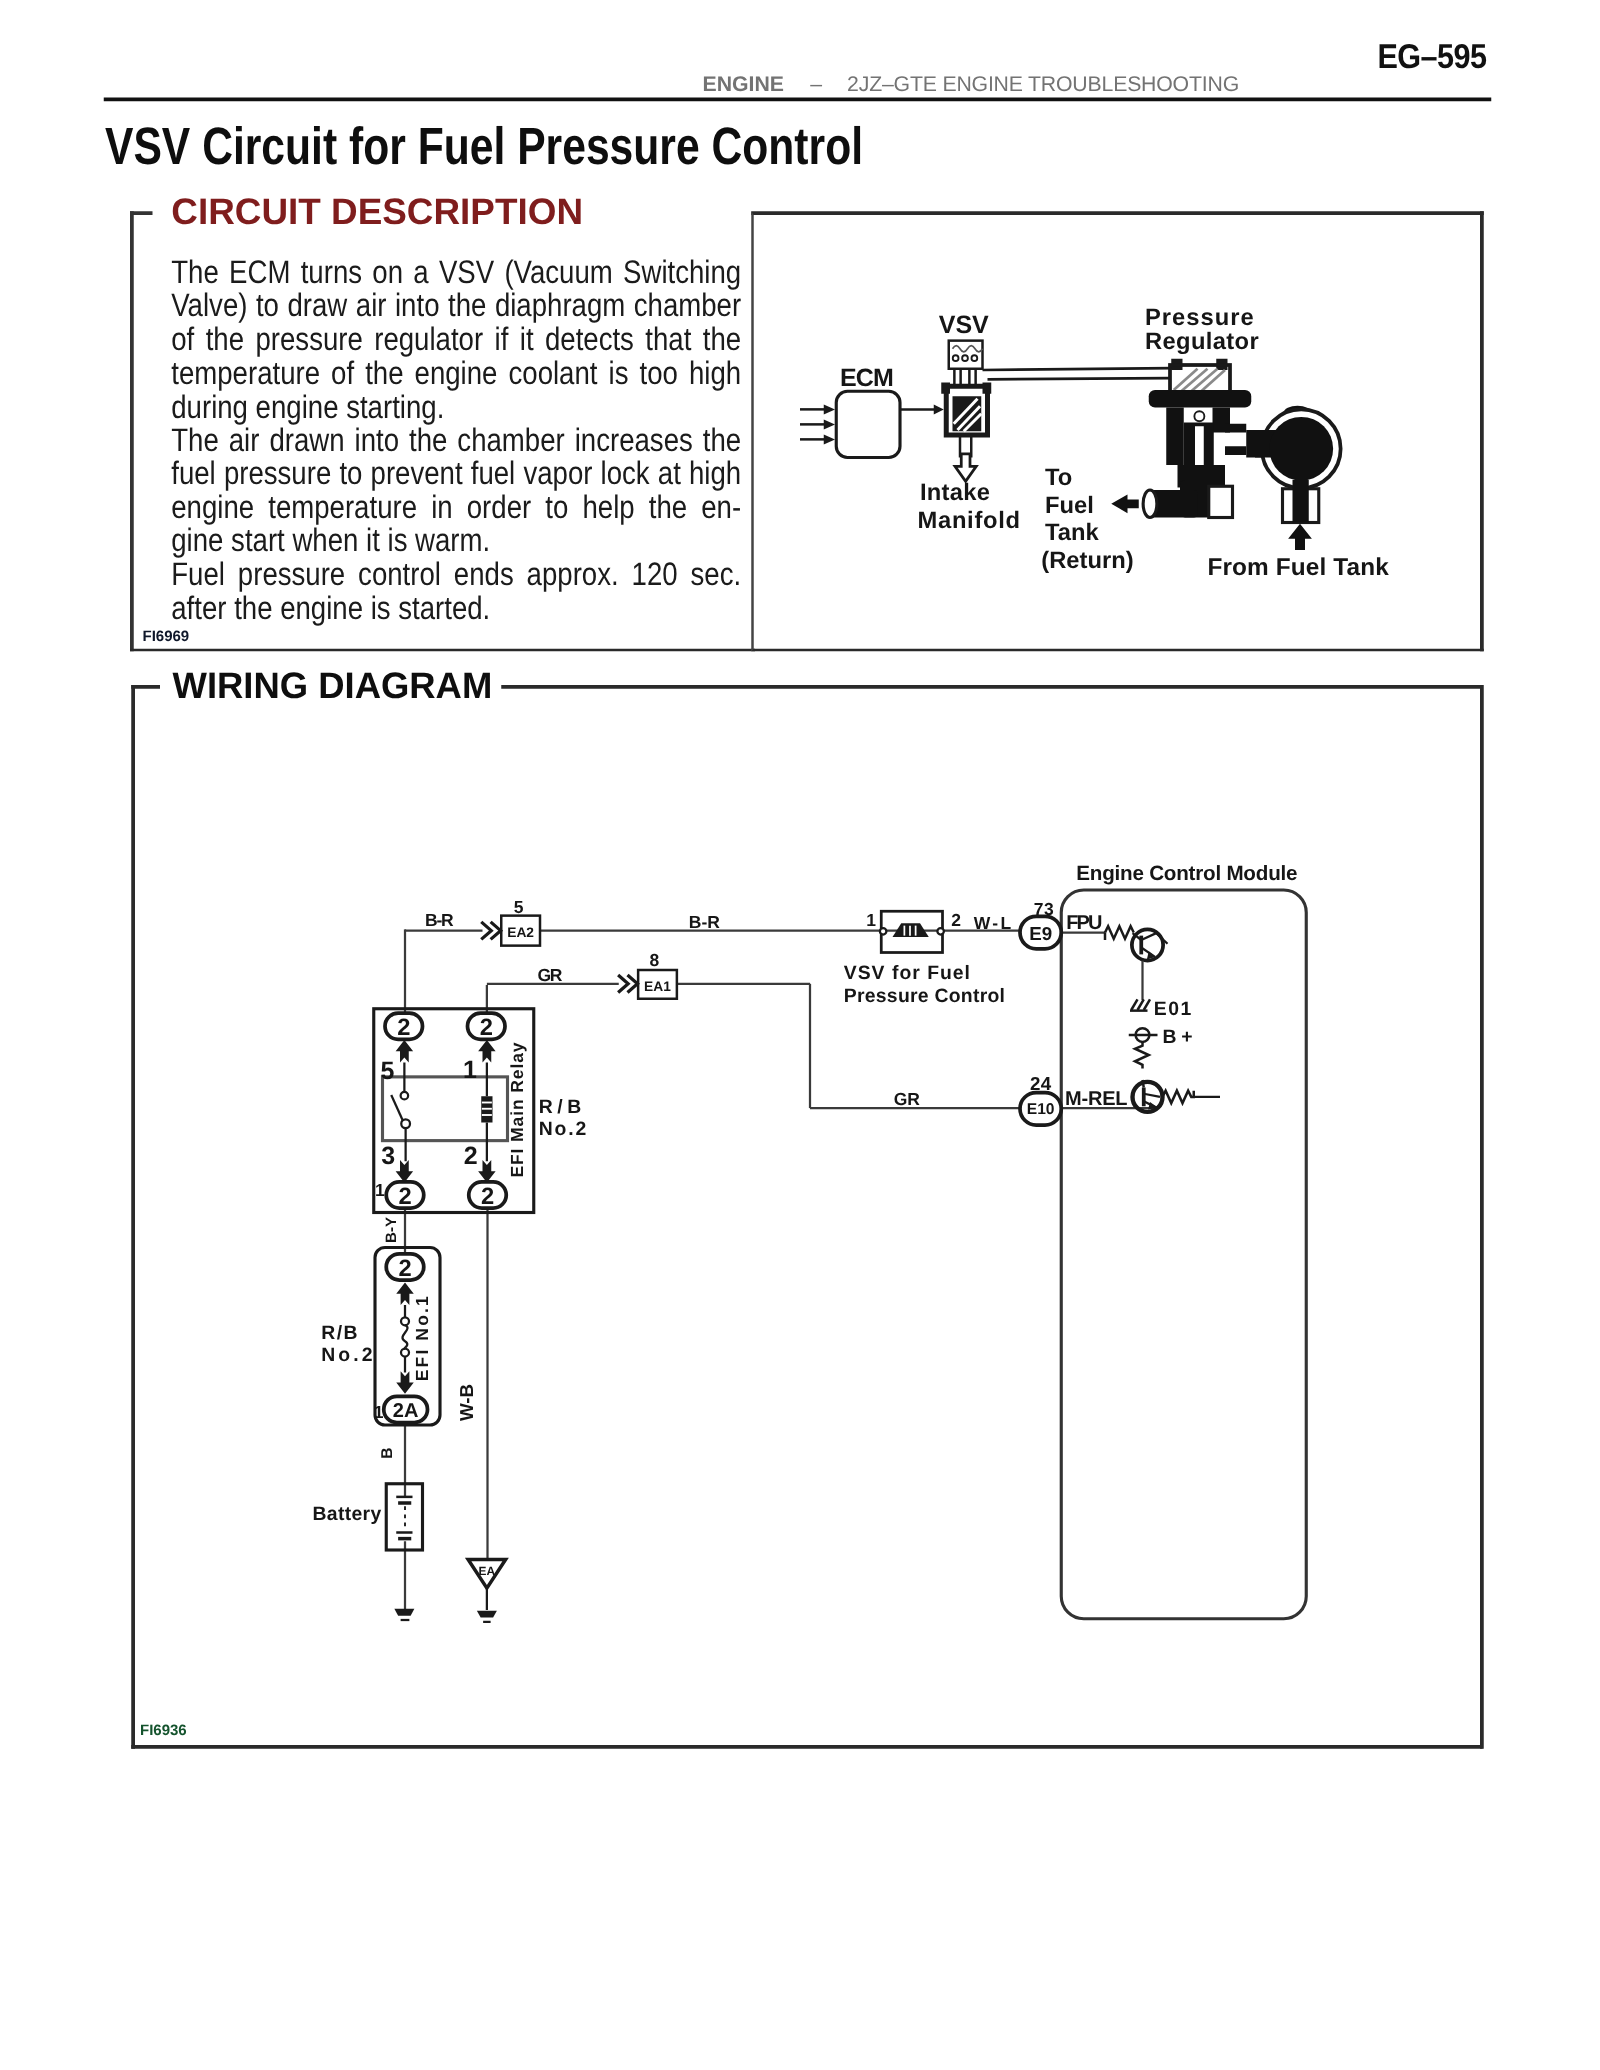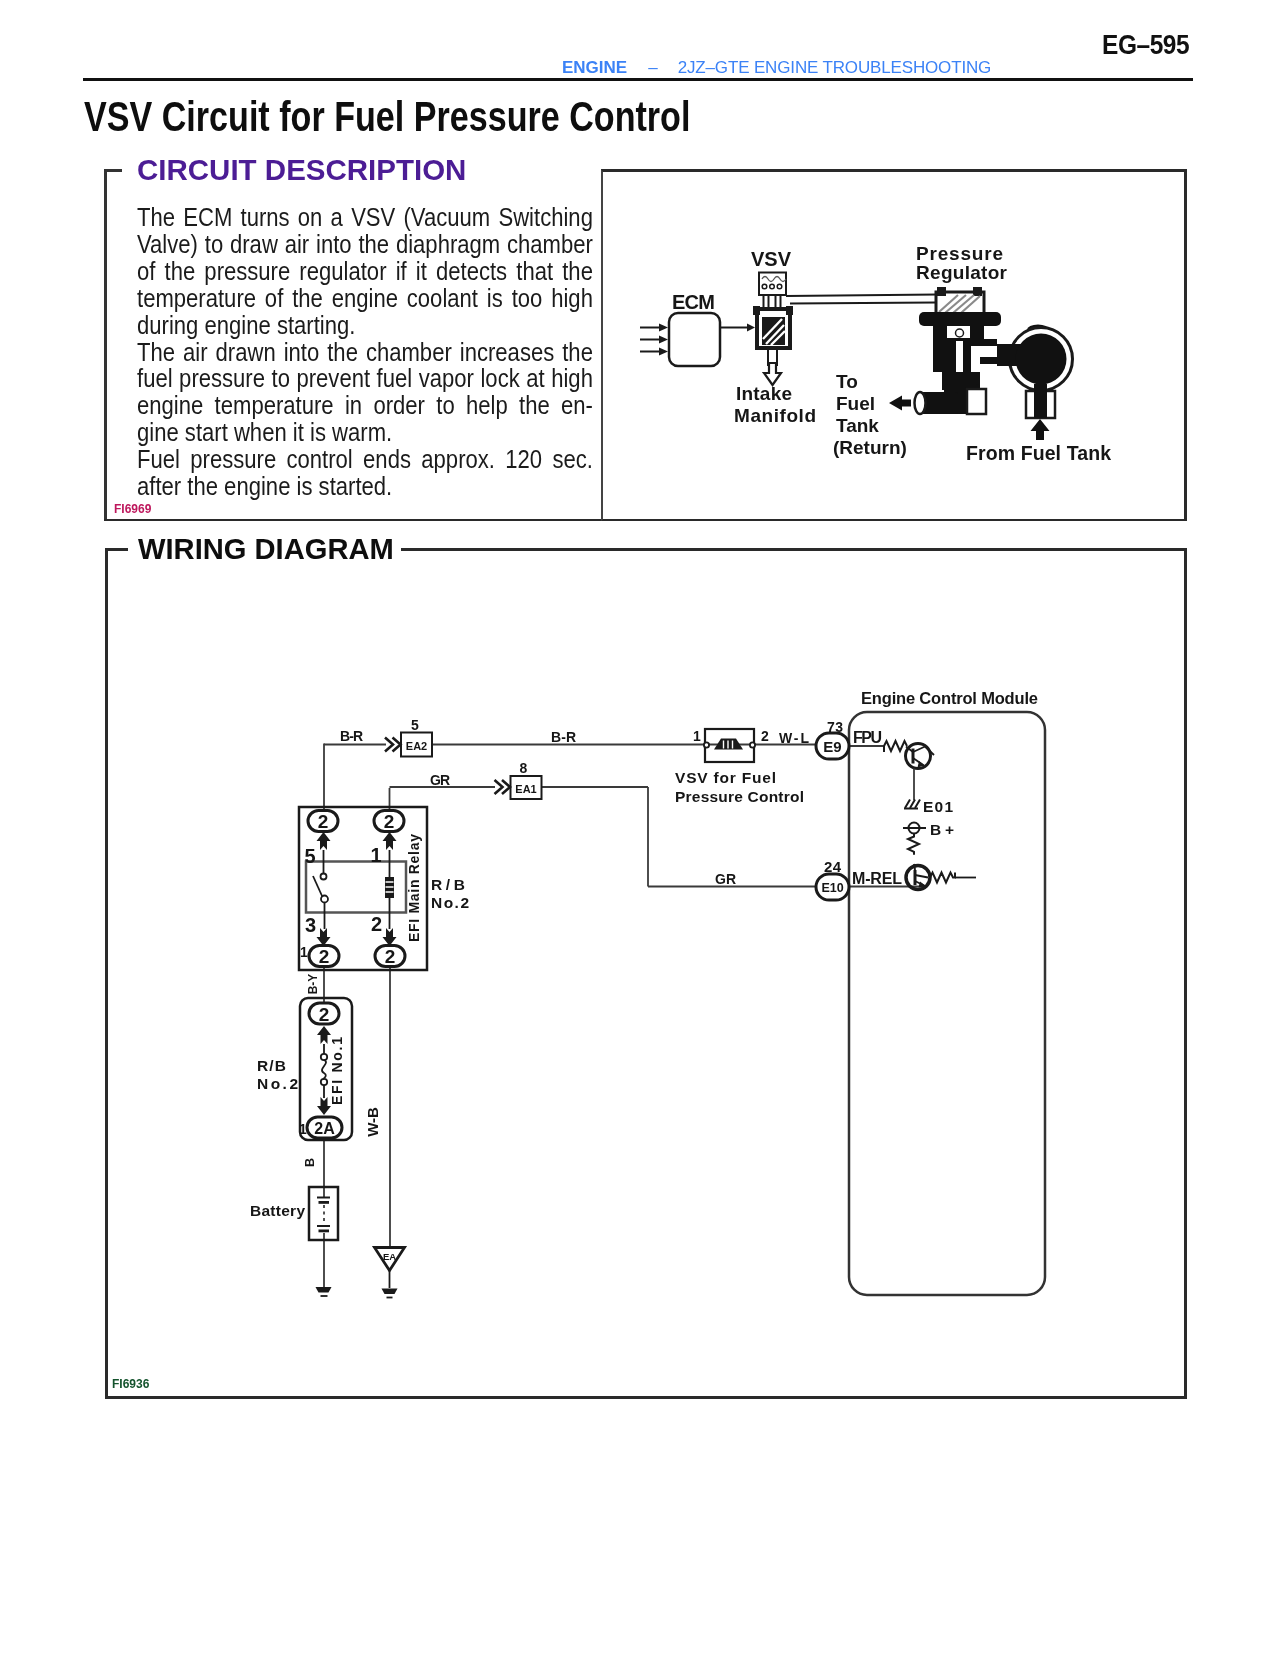--- a/index.html
+++ b/index.html
@@ -4,41 +4,41 @@
 <style>
 html,body{margin:0;padding:0;}
 body{width:1280px;height:1656px;background:#fff;position:relative;font-family:"Liberation Sans",sans-serif;overflow:hidden;}
 .abs{position:absolute;}
 .b{font-weight:bold;}
 </style>
 </head>
 <body>
 
 <div class="abs b" id="eg" style="left:1102px;top:29px;font-size:27.5px;color:#111;letter-spacing:-0.5px;transform:scaleX(0.89);transform-origin:0 0;">EG–595</div>
-<div class="abs" style="left:562px;top:58px;font-size:17px;color:#3b82f6;white-space:nowrap;">
+<div class="abs" style="left:562px;top:58px;font-size:17px;color:#737373;white-space:nowrap;">
 <span class="b">ENGINE</span><span style="display:inline-block;width:21px;"></span>–<span style="display:inline-block;width:20px;"></span><span style="letter-spacing:-0.15px;">2JZ–GTE ENGINE TROUBLESHOOTING</span>
 </div>
 <div class="abs" style="left:83px;top:78px;width:1110px;height:3px;background:#111;"></div>
 
 <div class="abs b" id="title" style="left:84px;top:93px;font-size:42px;color:#0e0e0e;transform:scaleX(0.812);transform-origin:0 0;white-space:nowrap;">VSV Circuit for Fuel Pressure Control</div>
 
-<div class="abs b" id="cdh" style="left:137px;top:153px;font-size:29.5px;color:#4c1d95;white-space:nowrap;">CIRCUIT DESCRIPTION</div>
+<div class="abs b" id="cdh" style="left:137px;top:153px;font-size:29.5px;color:#7f1d1d;white-space:nowrap;">CIRCUIT DESCRIPTION</div>
 
 <div class="abs" style="left:104px;top:169px;width:18px;height:3px;background:#333;"></div>
 <div class="abs" style="left:104px;top:169px;width:2.5px;height:352px;background:#333;"></div>
 <div class="abs" style="left:104px;top:518.5px;width:500px;height:2.5px;background:#2a2a2a;"></div>
 <div class="abs" style="left:601px;top:169px;width:581px;height:347px;border-top:3.5px solid #2a2a2a;border-right:3.5px solid #2a2a2a;border-bottom:2.5px solid #2a2a2a;border-left:2px solid #444;"></div>
 
 <div class="abs" id="para" style="left:137px;top:204px;width:537px;transform:scaleX(0.849);transform-origin:0 0;font-size:26px;line-height:26.9px;color:#1b1b1b;text-align:justify;">
 <p style="margin:0;">The ECM turns on a VSV (Vacuum Switching Valve) to draw air into the diaphragm chamber of the pressure regulator if it detects that the temperature of the engine coolant is too high during engine starting.</p>
 <p style="margin:0;text-align-last:justify;">The air drawn into the chamber increases the fuel pressure to prevent fuel vapor lock at high engine temperature in order to help the en-</p>
 <p style="margin:0;">gine start when it is warm.</p>
 <p style="margin:0;">Fuel pressure control ends approx. 120 sec. after the engine is started.</p>
 </div>
-<div class="abs b" style="left:114px;top:502px;font-size:12px;color:#be185d;letter-spacing:0px;">FI6969</div>
+<div class="abs b" style="left:114px;top:502px;font-size:12px;color:#0f172a;letter-spacing:0px;">FI6969</div>
 
 <div class="abs b" id="wdh" style="left:138px;top:532px;font-size:29.5px;color:#0e0e0e;transform:scaleX(0.988);transform-origin:0 0;white-space:nowrap;">WIRING DIAGRAM</div>
 
 <div class="abs" style="left:105px;top:548px;width:23px;height:3px;background:#2a2a2a;"></div>
 <div class="abs" style="left:105px;top:548px;width:2.5px;height:851px;background:#2a2a2a;"></div>
 <div class="abs" style="left:401px;top:548px;width:785px;height:3px;background:#2a2a2a;"></div>
 <div class="abs" style="left:1183.5px;top:548px;width:3px;height:851px;background:#2a2a2a;"></div>
 <div class="abs" style="left:105px;top:1396px;width:1081px;height:3px;background:#2a2a2a;"></div>
 <div class="abs b" style="left:112px;top:1377px;font-size:12px;color:#14532d;">FI6936</div>
 

